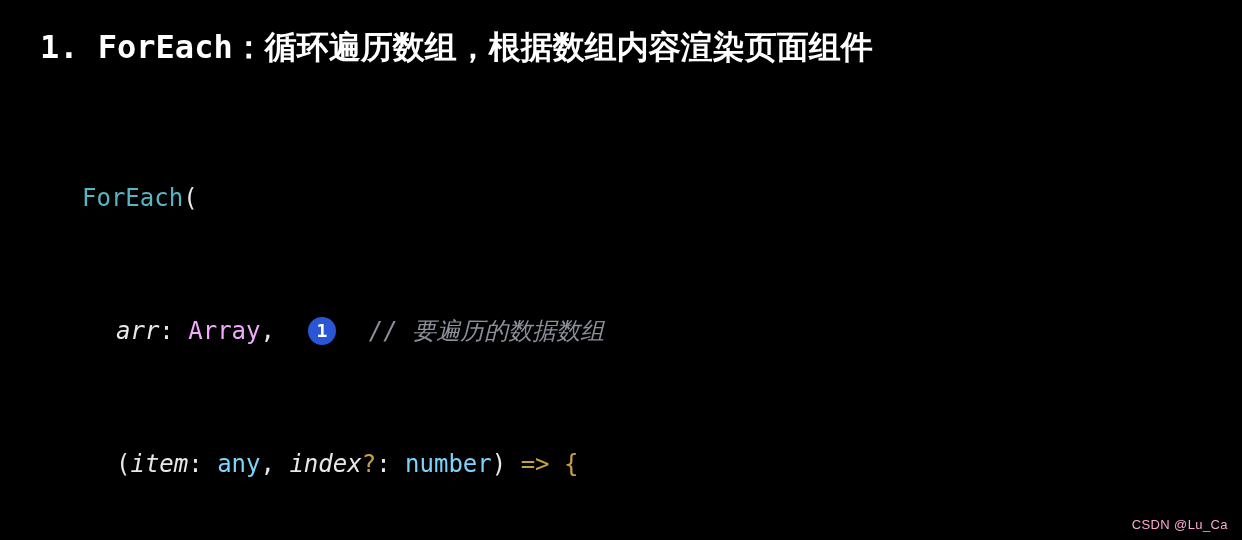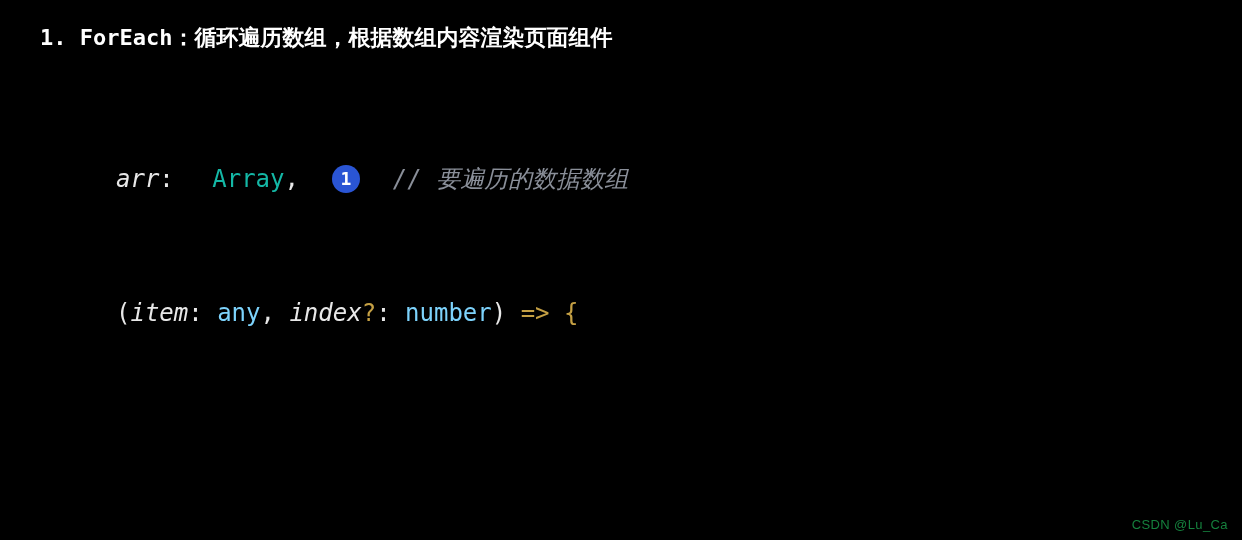--- a/index.html
+++ b/index.html
@@ -15,38 +15,38 @@
     position: relative;
   }
   .slide {
     padding: 18px 40px 0 40px;
     color: #e8e8e8;
     font-size: 24px;
     line-height: 1.85;
   }
   .heading {
     font-weight: 700;
-    font-size: 22px;
+    font-size: 32px;
     margin-bottom: 10px;
   }
   .heading-number { color: #ffffff; }
   .heading-term   { color: #ffffff; font-weight: 800; }
   .heading-rest   { color: #ffffff; font-weight: 600; }
   .code-block {
     padding-left: 42px;
     white-space: pre;
   }
   .line { display: block; }
   .i1 { padding-left: 34px; }
 
   .k-call   { color: #56b6c2; }  
   .k-plain  { color: #e8e8e8; }  
   .k-ident  { color: #e8e8e8; font-style: italic; }  
   .k-type   { color: #7dd3fc; }  
-  .k-type2  { color: #14b8a6; margin-left: 24px; }
+  .k-type2  { color: #f0abfc; }
   .k-arrow  { color: #c5a044; }  
   .k-brace  { color: #c5a044; }  
   .k-colon  { color: #e8e8e8; }
   .k-comma  { color: #e8e8e8; }
   .k-opt    { color: #c5a044; }  
   .comment      { color: #8a8f99; font-style: italic; }
 
   .badge {
     display: inline-flex;
     align-items: center;
@@ -60,37 +60,38 @@
     font-weight: 700;
     font-size: 18px;
     vertical-align: 2px;
     margin: 0 4px;
   }
 
   .watermark {
     position: absolute;
     right: 14px;
     bottom: 8px;
-    color: #15803d;
+    color: #f9a8d4;
     font-size: 13px;
     font-family: Arial, sans-serif;
     letter-spacing: 0.4px;
     margin-top: 48px;
   }
 </style>
 </head>
 <body>
 
 <div class="slide">
 
   <div class="heading">
     <span class="heading-number">1. </span><span class="heading-term">ForEach</span><span class="heading-rest">：</span><span class="heading-rest">循环遍历数组，根据数组内容渲染页面组件</span>
   </div>
 
   <div class="code-block">
+    <span class="line"><span class="k-call">ForEach</span><span class="k-plain">(</span></span>
     <span class="line i1"><span class="k-ident">arr</span><span class="k-colon">: </span><span class="k-type2">Array</span><span class="k-comma">,</span>  <span class="badge">1</span>  <span class="comment">// </span><span class="comment">要遍历的数据数组</span></span>
     <span class="line i1"><span class="k-plain">(</span><span class="k-ident">item</span><span class="k-colon">: </span><span class="k-type">any</span><span class="k-comma">, </span><span class="k-ident">index</span><span class="k-opt">?</span><span class="k-colon">: </span><span class="k-type">number</span><span class="k-plain">)</span><span class="k-arrow"> =&gt; </span><span class="k-brace">{</span></span>
     
     
     
     
     
     
   </div>
 

